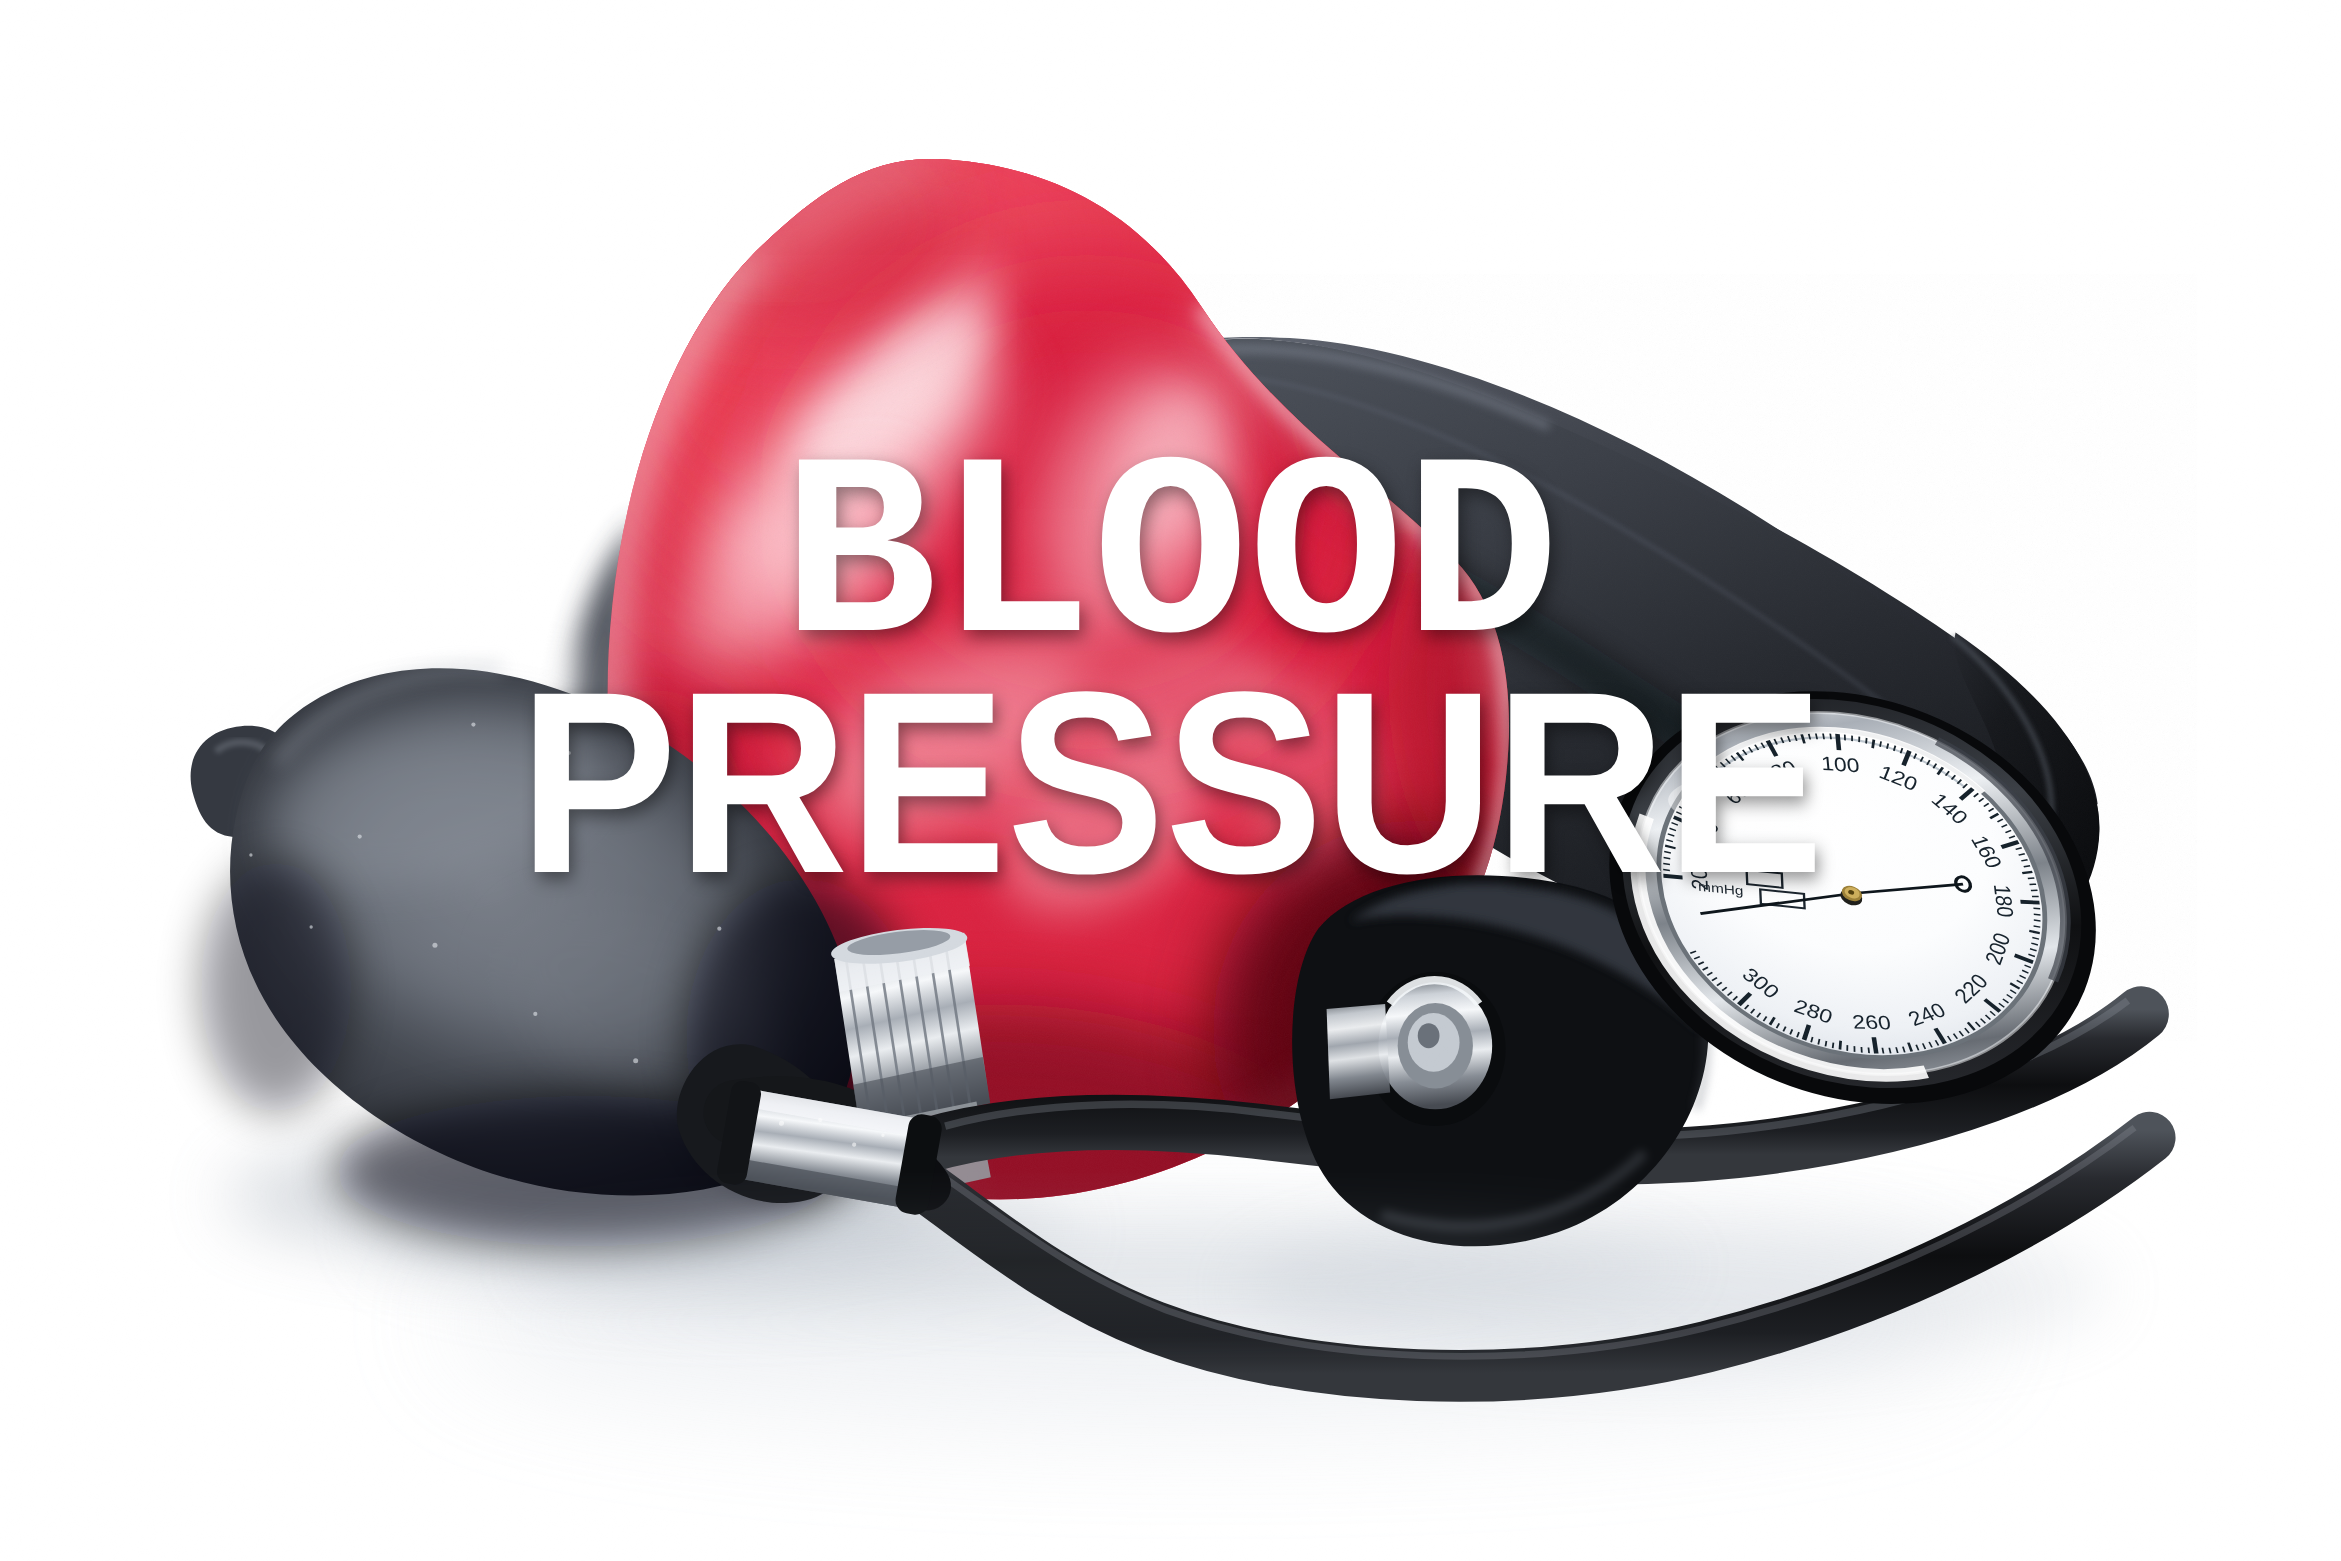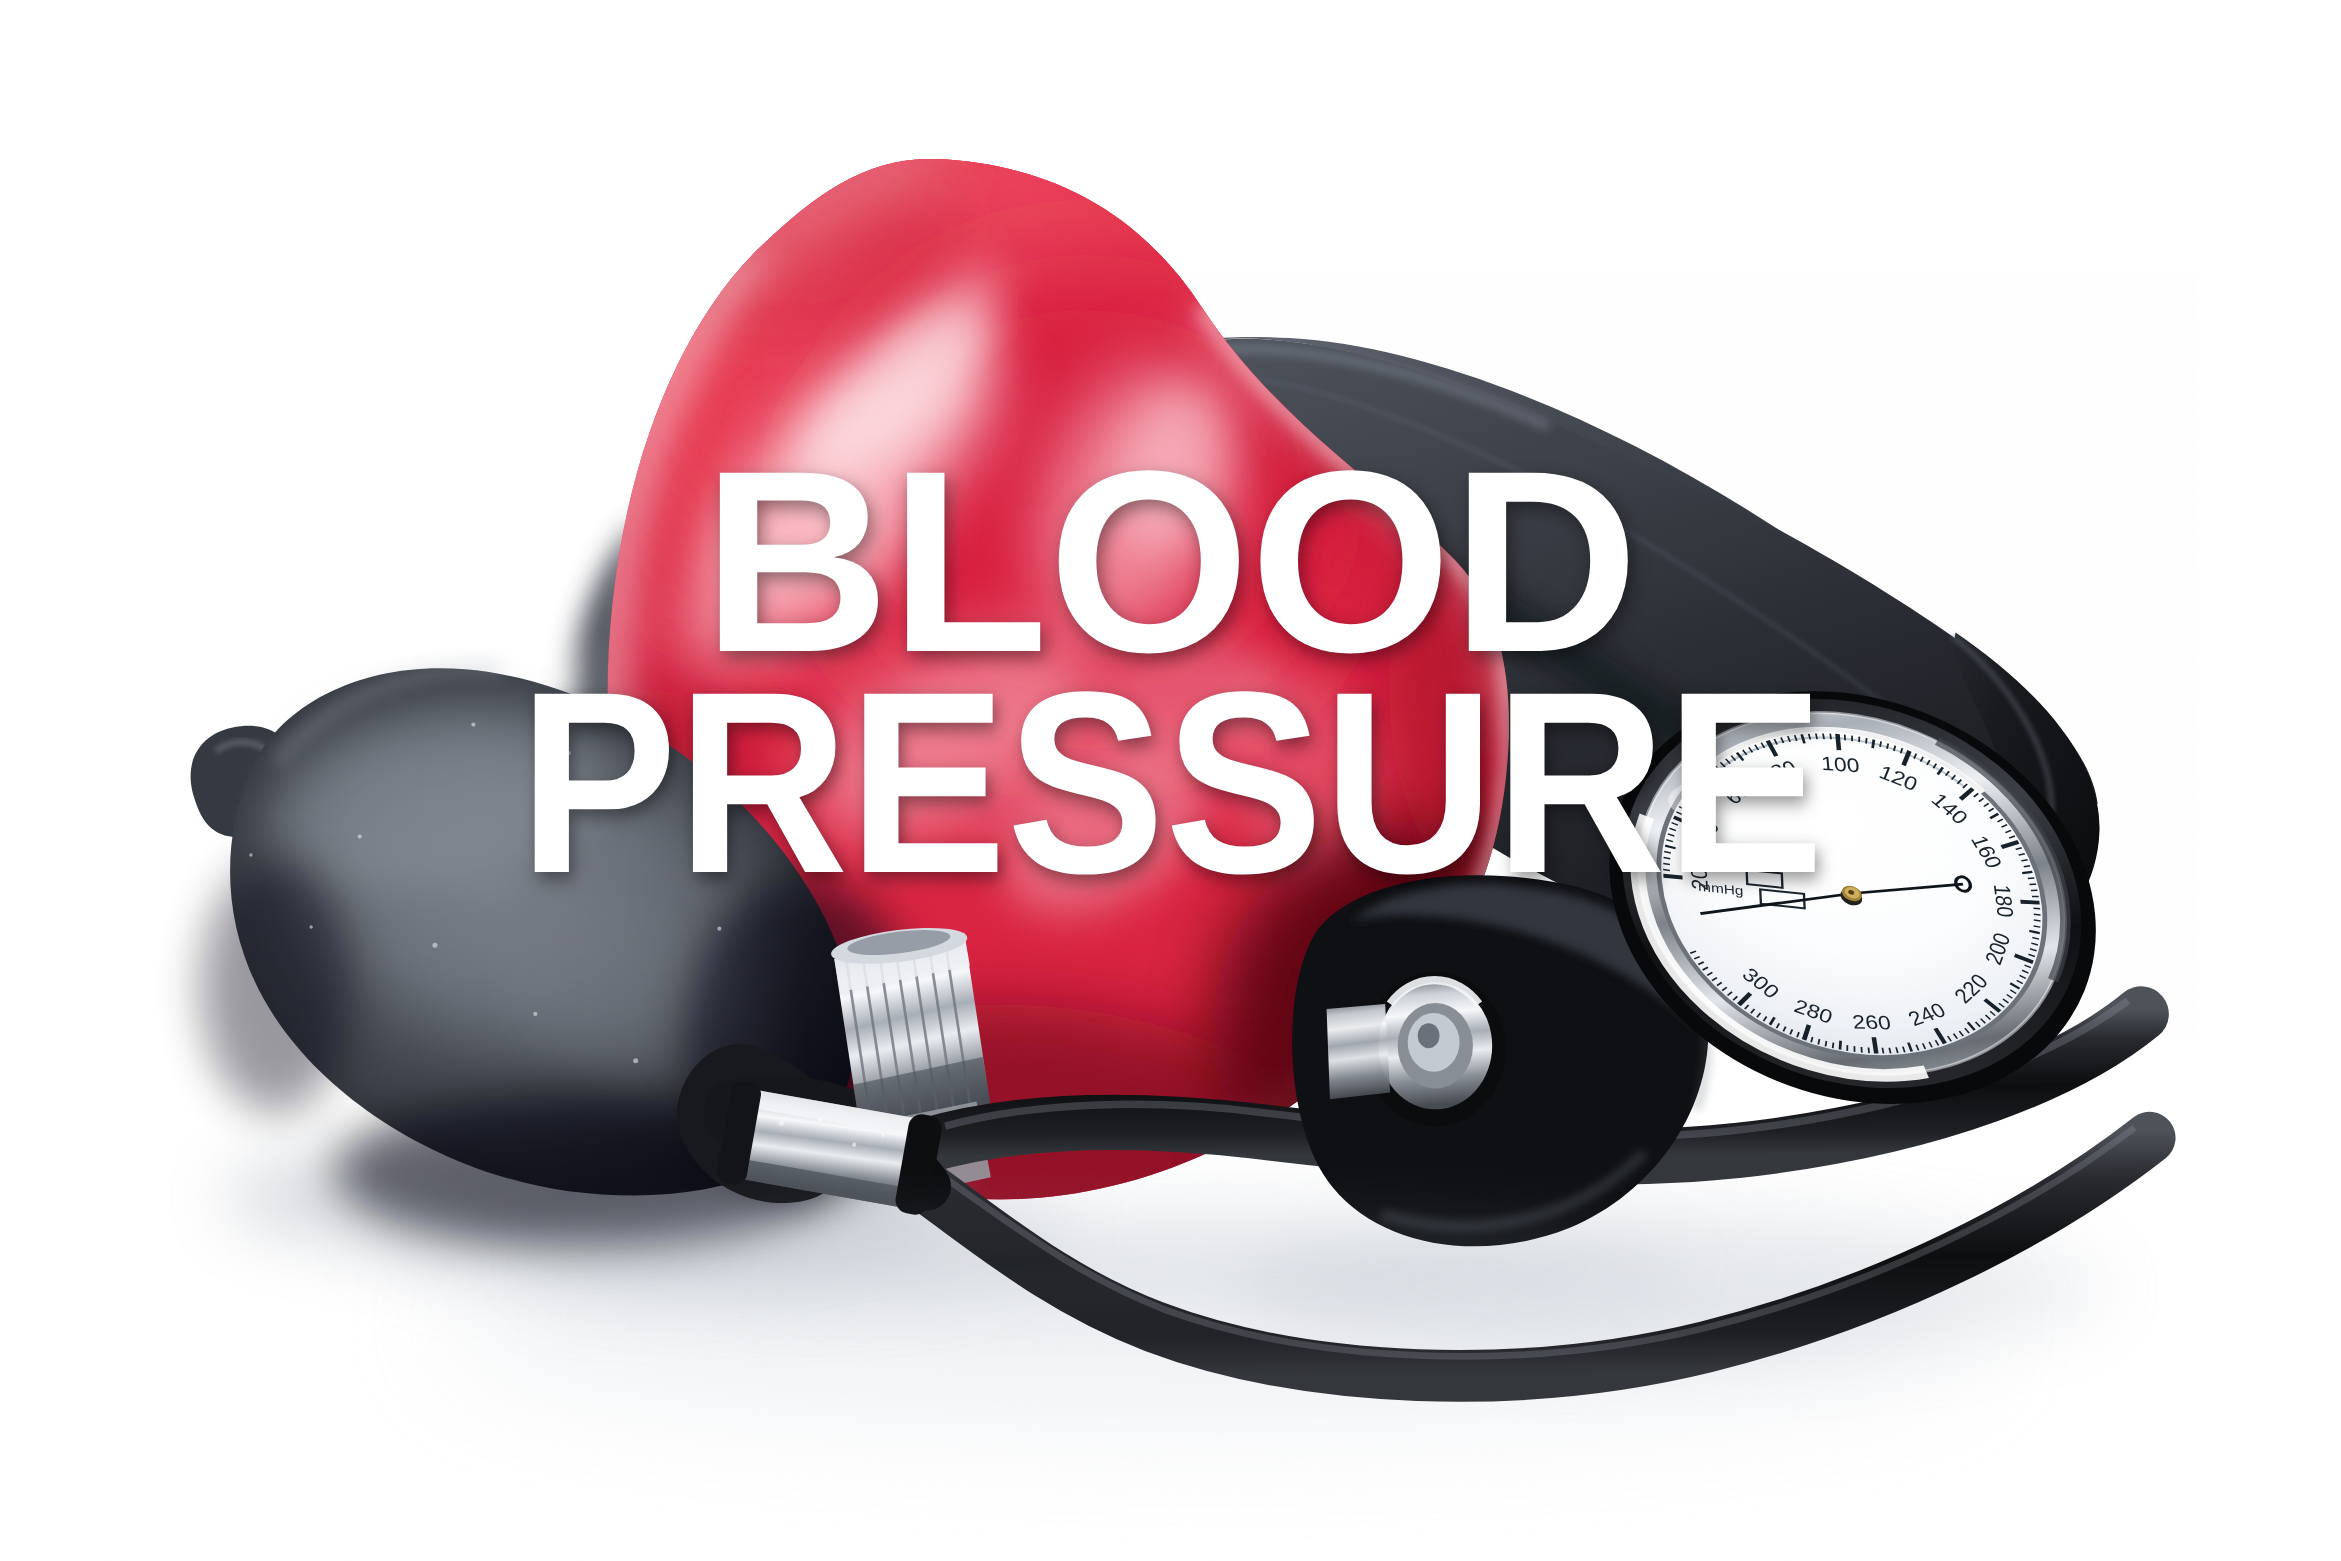--- a/index.html
+++ b/index.html
@@ -7,21 +7,21 @@
   #stage{position:relative;width:2342px;height:1562px;overflow:hidden;background:#ffffff;
          font-family:"Liberation Sans", sans-serif;}
   #photo{position:absolute;left:0;top:0;width:2342px;height:1562px;}
   #overlay{position:absolute;left:0;top:0;width:2342px;height:1562px;}
   .tline{position:absolute;left:0;width:2342px;text-align:center;color:#fff;
          font-weight:bold;white-space:nowrap;line-height:1;
          font-size:259px;}
   .tline > span{display:inline-block;transform-origin:50% 50%;
          filter:drop-shadow(4.2px 7.5px 8.4px rgba(0,0,0,0.42));}
   
-  #l1{top:432px;}
+  #l1{top:432px;font-family:Liberation Mono, monospace;}
   #l2{top:653px;}
   #l3{top:872px;}
   #l1 > span{transform:scaleX(1.001);letter-spacing:0px;}
   #l2 > span{transform:scaleX(0.916);letter-spacing:0px;}
   #l3 > span{transform:scaleX(0.981);letter-spacing:0px;}
 </style>
 </head>
 <body>
 
 <div id="stage">

